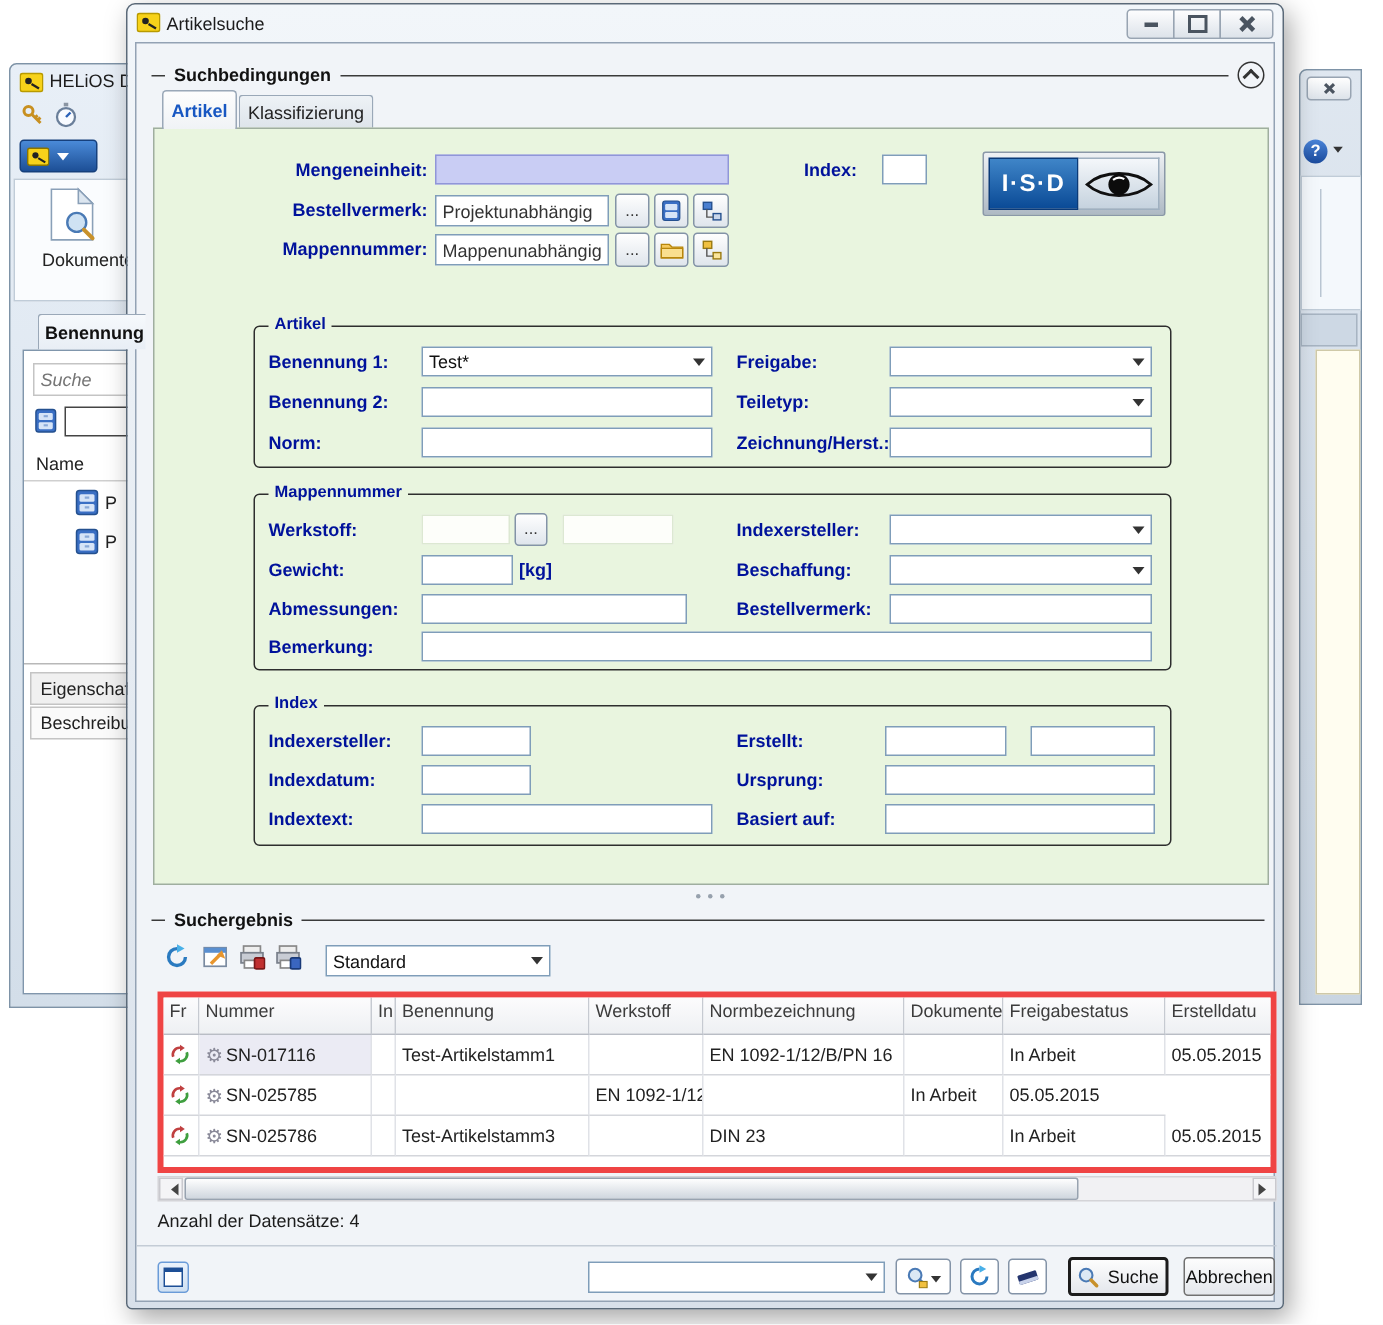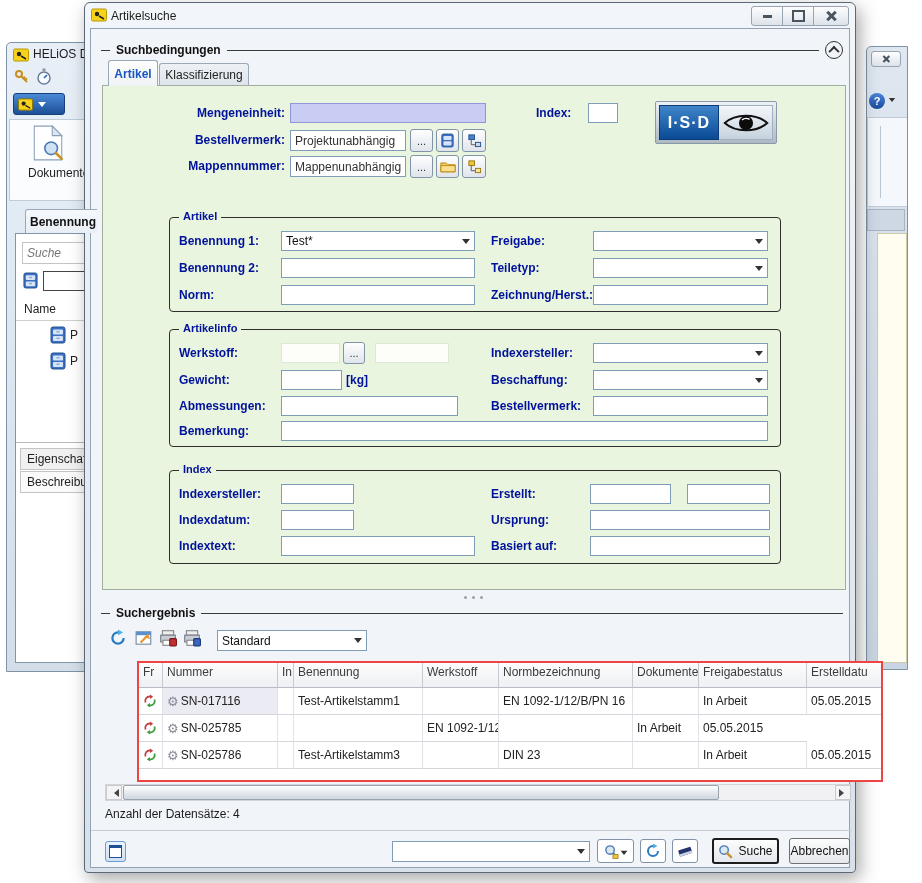--- a/index.html
+++ b/index.html
@@ -72,21 +72,21 @@
   .sbtn{background:linear-gradient(#fefefe,#dfe5ec);border:1px solid #8393a7;border-radius:3px;
         display:flex;align-items:center;justify-content:center;font-size:11px;color:#333;}
 
   
   .isd{background:linear-gradient(#eef1f4,#aeb9c4);border:1px solid #8a98a8;border-radius:2px;padding:3px;display:flex;}
   .isd-b{width:58px;background:linear-gradient(#3f85c8,#0a4a96);color:#fff;font-weight:bold;font-size:16px;
          display:flex;align-items:center;justify-content:center;letter-spacing:1px;border:1px solid #0a3a78;}
   .isd-e{flex:1;background:linear-gradient(#f4f7fa,#c5d2de);display:flex;align-items:center;justify-content:center;border:1px solid #9fb0c0;border-left:none;}
 
   
-  .tbl{background:#fff;border:2px solid #ef4444;margin-left:32px;}
+  .tbl{background:#fff;border:4px solid #ef4444;}
   .trow{display:grid;grid-template-columns:24px 115px 16px 129px 76px 134px 66px 108px 76px;}
   .th{background:linear-gradient(#fcfcfd,#eef0f3);border-right:1px solid #c6cad1;border-bottom:1px solid #b9bdc5;
       color:#3c3c3c;padding:2px 4px;height:20px;overflow:hidden;white-space:nowrap;}
   .td{border-right:1px solid #e0e2e7;border-bottom:1px solid #d4d6db;padding:2px 4px;height:22px;
       overflow:hidden;white-space:nowrap;display:flex;align-items:center;gap:2px;}
   .td.hl{background:#ebebf4;}
   .gear{color:#8a8a99;font-size:13px;line-height:1;}
 
   
   .sb-track{background:#f1f1f3;border:1px solid #d4d4d8;}
@@ -323,21 +323,21 @@
           <span class="ctext"></span>
           <span class="tri-d"></span>
         </div>
 
         <span class="a lbl nw" style="left:76px;top:202px;">Norm:</span>
         <input class="a inp" style="left: 178px; top: 199px; width: 194px; height: 20px;" value="">
         <span class="a lbl nw" style="left:388px;top:202px;">Zeichnung/Herst.:</span>
         <input class="a inp" style="left: 490px; top: 199px; width: 175px; height: 20px;" value="">
 
         <div class="a grp" style="left:66px;top:243px;width:612px;height:118px;">
-          <span class="grp-lbl nw">Artikelinfo</span>
+          <span class="grp-lbl nw">Mappennummer</span>
         </div>
         <span class="a lbl nw" style="left:76px;top:260px;">Werkstoff:</span>
         <input class="a inp flat" style="left: 178px; top: 257px; width: 59px; height: 20px;" value="">
         <div class="a sbtn" style="left:240px;top:256px;width:22px;height:22px;">...</div>
         <input class="a inp flat" style="left: 272px; top: 257px; width: 74px; height: 20px;" value="">
         <span class="a lbl nw" style="left:388px;top:260px;">Indexersteller:</span>
         <div class="a combo" style="left:490px;top:257px;width:175px;height:20px;">
           <span class="ctext"></span>
           <span class="tri-d"></span>
         </div>

